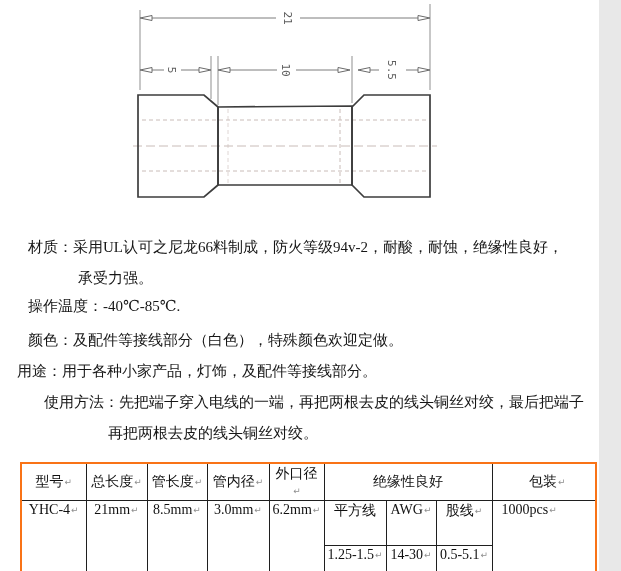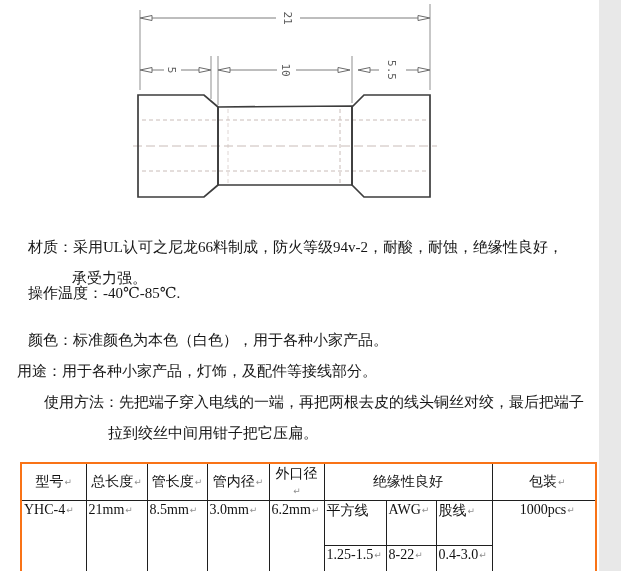--- a/index.html
+++ b/index.html
@@ -8,22 +8,22 @@
   
   #drawing{position:absolute;left:0;top:0;width:621px;height:232px;}
   .dimnum{font-family:"DejaVu Sans Mono","Liberation Mono",monospace;font-size:11px;fill:#5d5d5d;}
   
   .pline{position:absolute;font-size:15px;line-height:18px;white-space:nowrap;color:#161616;}
   
   #spec-table{position:absolute;left:20px;top:462px;border-collapse:collapse;table-layout:fixed;
               font-size:14px;color:#101010;border:2px solid #f97316;}
   #spec-table td{border:1px solid #1f1f1f;padding:1px 2px;overflow:hidden;}
   .hdr td{height:19px;text-align:center;vertical-align:middle;}
-  .ctop{vertical-align:top;}
-  .ltop{text-align:center;vertical-align:top;padding-left:9px !important;}
+  .ctop{text-align:center;vertical-align:top;}
+  .ltop{text-align:left;vertical-align:top;padding-left:9px !important;}
   .lmid{text-align:left;vertical-align:middle;padding-left:9px !important;}
   .r2{height:45px;}
   .r3{height:26px;}
   .ret{font-size:9px;color:#8f8f8f;margin-left:1px;vertical-align:1px;
        font-family:"DejaVu Sans",sans-serif;}
   .rowend{position:absolute;left:604px;font-size:11px;color:#9b9b9b;
           font-family:"DejaVu Sans",sans-serif;}
 </style>
 </head>
 <body>
@@ -77,26 +77,26 @@
 
     <g fill="none" stroke="#3d3d3d" stroke-width="1.7">
       <path d="M218 107 L352 106 L352 185 L218 185 Z"></path>
       <path d="M138 95 L204 95 L218 107 L218 185 L204 197 L138 197 Z"></path>
       <path d="M430 95 L364 95 L352 107 L352 185 L364 197 L430 197 Z"></path>
     </g>
   </svg>
 
   <div>
     <div class="pline" style="left:28px;top:238px">材质：采用UL认可之尼龙66料制成，防火等级94v-2，耐酸，耐蚀，绝缘性良好，</div>
-    <div class="pline" style="left:72px;top:269px">承受力强。</div>
-    <div class="pline" style="left:28px;top:284px">操作温度：-40℃-85℃.</div>
-    <div class="pline" style="left:28px;top:331px">颜色：标准颜色为本色（白色），用于各种小家产品。</div>
+    <div class="pline" style="left:78px;top:269px">承受力强。</div>
+    <div class="pline" style="left:28px;top:297px">操作温度：-40℃-85℃.</div>
+    <div class="pline" style="left:28px;top:331px">颜色：及配件等接线部分（白色），特殊颜色欢迎定做。</div>
     <div class="pline" style="left:17px;top:362px">用途：用于各种小家产品，灯饰，及配件等接线部分。</div>
     <div class="pline" style="left:44px;top:393px">使用方法：先把端子穿入电线的一端，再把两根去皮的线头铜丝对绞，最后把端子</div>
-    <div class="pline" style="left:108px;top:424px">拉到绞丝中间用钳子把它压扁。</div>
+    <div class="pline" style="left:108px;top:424px">再把两根去皮的线头铜丝对绞。</div>
   </div>
 
   <table id="spec-table">
     <colgroup>
       <col style="width:65px">
         <col style="width:61px">
         <col style="width:60px">
       <col style="width:62px">
         <col style="width:55px">
         <col style="width:62px">
@@ -120,22 +120,22 @@
       <td rowspan="2" class="ctop"><span>8.5mm</span><span class="ret">↵</span></td>
       <td rowspan="2" class="ctop"><span>3.0mm</span><span class="ret">↵</span></td>
       <td rowspan="2" class="ctop"><span>6.2mm</span><span class="ret">↵</span></td>
       <td class="ctop"><span>平方线</span></td>
       <td class="ctop"><span>AWG</span><span class="ret">↵</span></td>
       <td class="ctop"><span>股线</span><span class="ret">↵</span></td>
       <td rowspan="2" class="ltop"><span>1000pcs</span><span class="ret">↵</span></td>
     </tr>
     <tr class="r3">
       <td class="ctop"><span>1.25-1.5</span><span class="ret">↵</span></td>
-      <td class="ctop"><span>8-22</span><span class="ret">↵</span></td>
-      <td class="ctop"><span>0.4-3.0</span><span class="ret">↵</span></td>
+      <td class="ctop"><span>14-30</span><span class="ret">↵</span></td>
+      <td class="ctop"><span>0.5-5.1</span><span class="ret">↵</span></td>
     </tr>
   </tbody>
     </table>
 
   <span class="rowend" style="top:458px">¤</span>
   <span class="rowend" style="top:490px">¤</span>
   <span class="rowend" style="top:531px">¤</span>
 
 </div>
 

